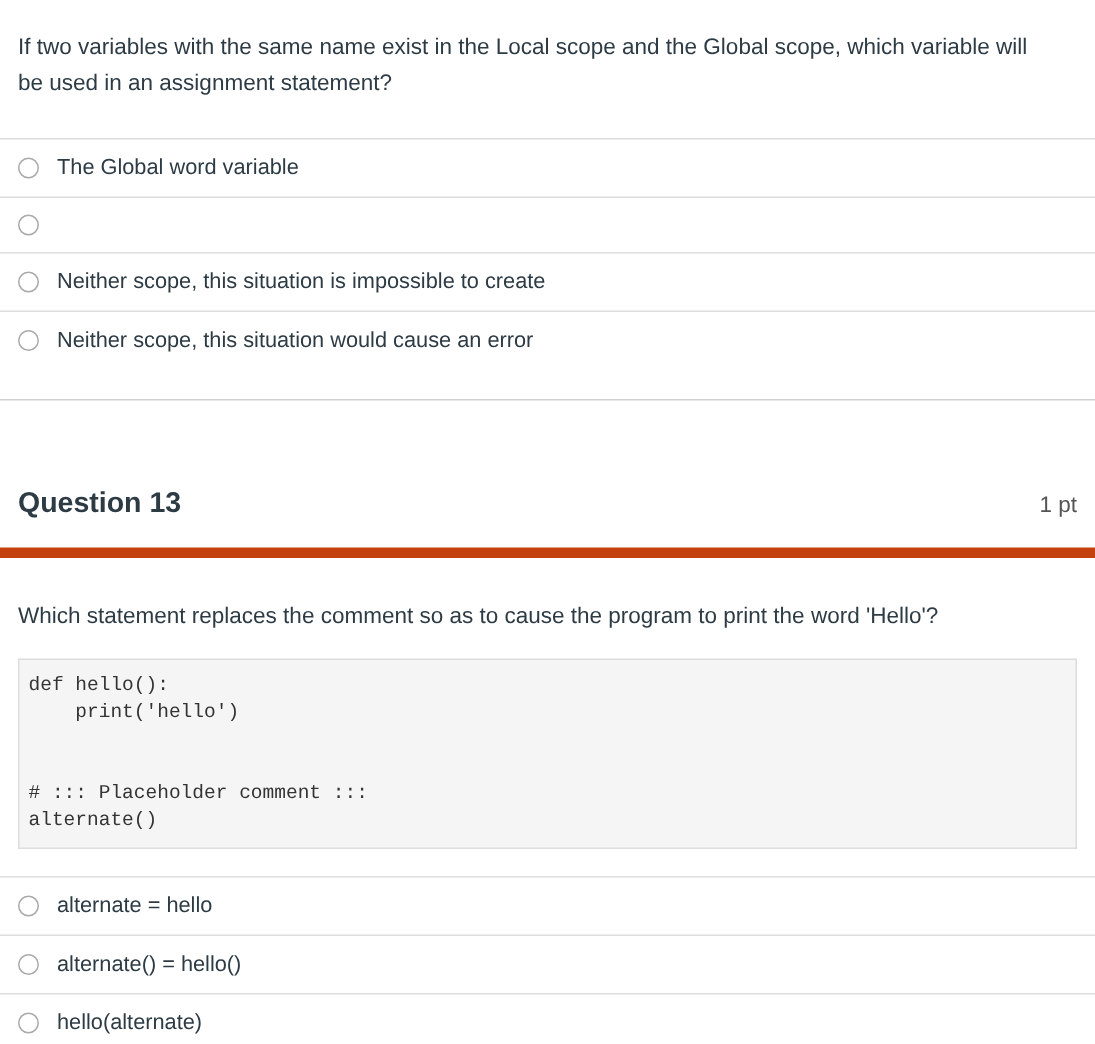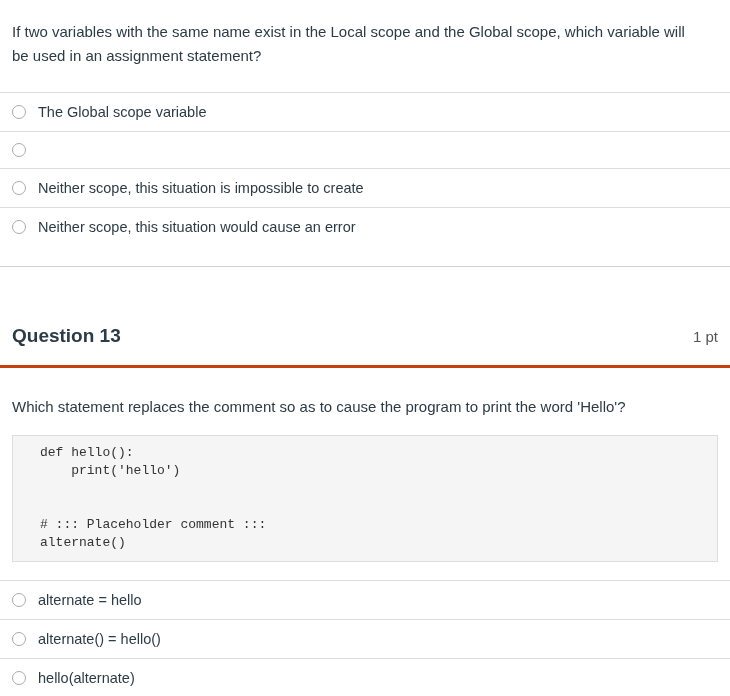--- a/index.html
+++ b/index.html
@@ -51,58 +51,58 @@
     .question-divider {
       height: 1px;
       background: #d0d0d0;
       margin-top: 20px;
     }
     .question-header {
       display: flex;
       justify-content: space-between;
       align-items: center;
       padding: 18px 12px;
-      border-bottom: 3px solid #c2410c;
+      border-bottom: 7px solid #c2410c;
       margin-top: 40px;
     }
     .question-title {
       font-size: 19px;
       font-weight: 700;
       color: #2d3b45;
     }
     .question-points {
       font-size: 15px;
       color: #555;
     }
     .code-block {
       margin: 0 12px 18px 12px;
       background: #f5f5f5;
       border: 1px solid #ddd;
-      padding: 8px 27px;
+      padding: 8px 6px;
       font-family: Menlo, Monaco, Consolas, "Courier New", monospace;
       font-size: 13px;
       line-height: 1.4;
       white-space: pre;
       color: #333;
     }
     .q13-text {
       padding: 28px 12px 16px 12px;
       line-height: 1.5;
       color: #2d3b45;
     }
   </style>
 </head>
 <body>
 
 <div class="question-block">
   <div class="question-text">If two variables with the same name exist in the Local scope and the Global scope, which variable will be used in an assignment statement?</div>
   <div class="options">
     <div class="option-row">
       <span class="radio"></span>
-      <span class="option-label">The Global scope variable</span>
+      <span class="option-label">The Global word variable</span>
     </div>
     <div class="option-row">
       <span class="radio"></span>
     </div>
     <div class="option-row">
       <span class="radio"></span>
       <span class="option-label">Neither scope, this situation is impossible to create</span>
     </div>
     <div class="option-row">
       <span class="radio"></span>

